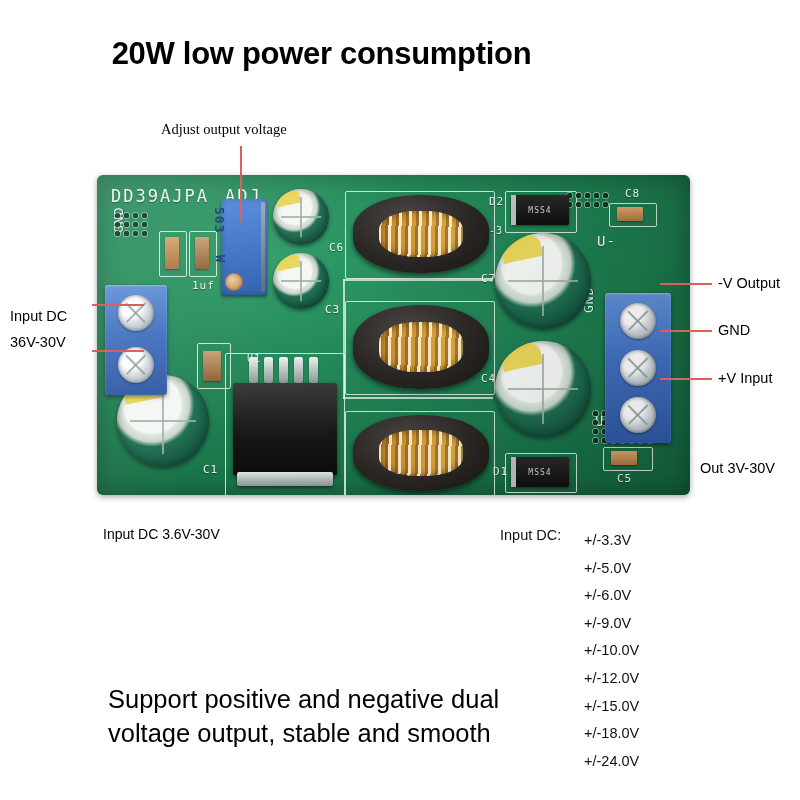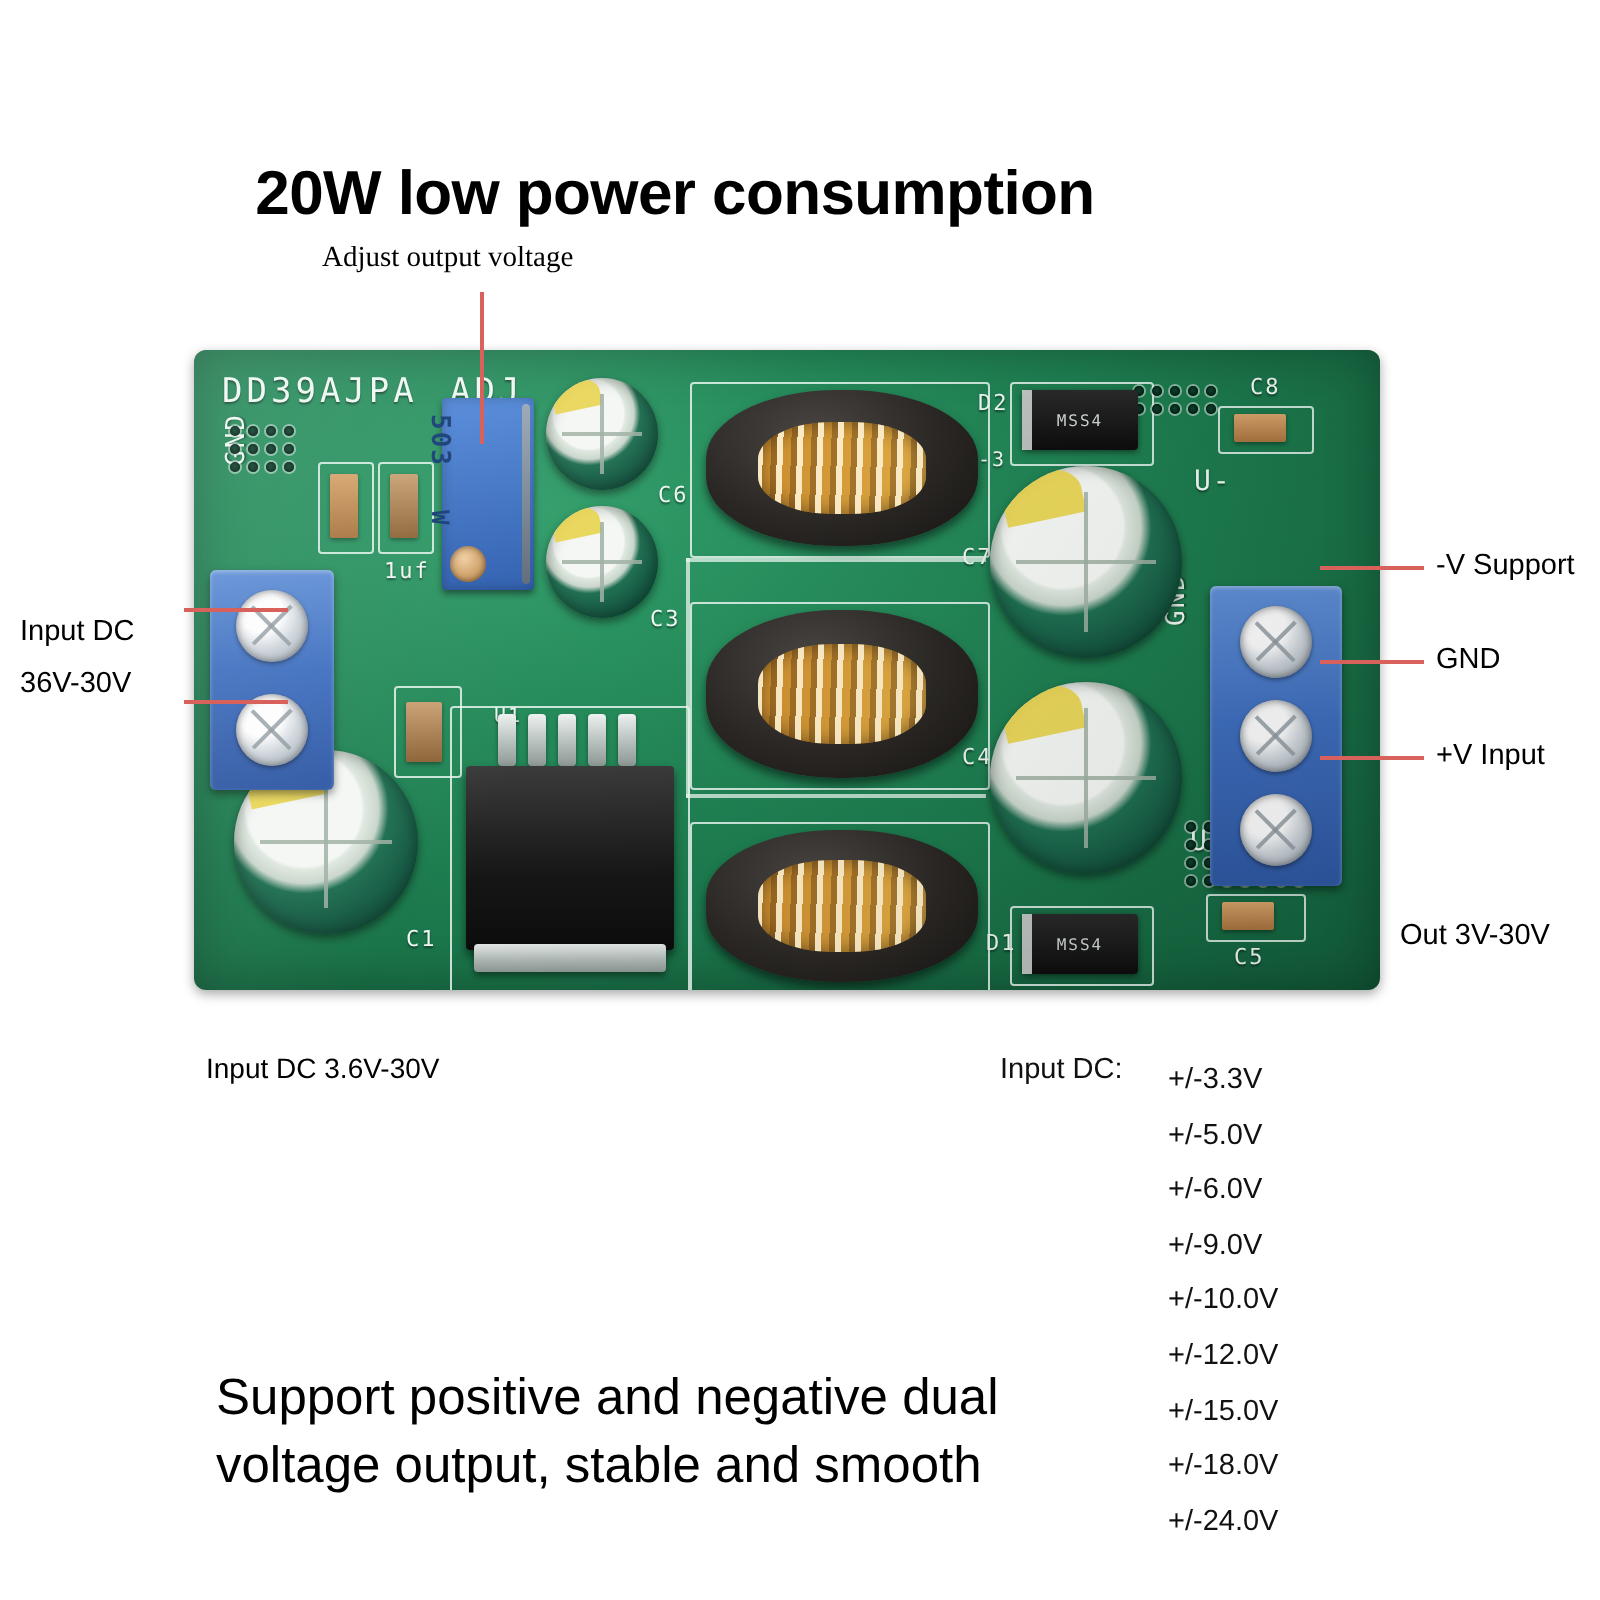--- a/index.html
+++ b/index.html
@@ -5,22 +5,22 @@
   html,body{margin:0;padding:0;}
   body{
     width:800px;height:800px;background:#ffffff;
     font-family:"Liberation Sans", sans-serif;
     color:#111;overflow:hidden;position:relative;
   }
   #stage{position:absolute;left:0;top:0;width:800px;height:800px;}
 
   
   .title{
-    position:absolute;left:16px;top:36px;width:643px;text-align:center;
-    font-size:31px;font-weight:700;letter-spacing:-0.3px;color:#000;margin-top:43px;
+    position:absolute;left:0;top:36px;width:643px;text-align:center;
+    font-size:31px;font-weight:700;letter-spacing:-0.3px;color:#000;
   }
   .callout{position:absolute;font-size:14.5px;color:#000;white-space:nowrap;}
   .tagline{
     position:absolute;left:108px;top:683px;width:430px;
     font-size:25.5px;line-height:1.32;color:#000;
   }
   .footnote{position:absolute;font-size:14px;color:#000;white-space:nowrap;}
 
   
   .lead{position:absolute;background:#d9615c;}
@@ -327,21 +327,21 @@
   <div class="lead v" style="left:240px;top:146px;height:76px;"></div>
   <div class="lead h" style="left:92px;top:304px;width:52px;"></div>
   <div class="lead h" style="left:92px;top:350px;width:52px;"></div>
   <div class="lead h" style="left:660px;top:283px;width:52px;"></div>
   <div class="lead h" style="left:660px;top:330px;width:52px;"></div>
   <div class="lead h" style="left:660px;top:378px;width:52px;"></div>
 
   <div class="callout" style="left:161px;top:121px;font-family:Liberation Serif, serif;">Adjust output voltage</div>
   <div class="callout" style="left:10px;top:308px;">Input DC</div>
   <div class="callout" style="left:10px;top:334px;">36V-30V</div>
-  <div class="callout" style="left:718px;top:275px;">-V Support</div>
+  <div class="callout" style="left:718px;top:275px;">-V Output</div>
   <div class="callout" style="left:718px;top:322px;">GND</div>
   <div class="callout" style="left:718px;top:370px;">+V Input</div>
   <div class="callout" style="left:700px;top:460px;text-align:right;">Out 3V-30V</div>
 
   <div class="footnote" style="left:103px;top:526px;">Input DC 3.6V-30V</div>
   <div class="outlabel">Input DC:</div>
 
   <div class="vlist">
     <div>+/-3.3V</div>
     <div>+/-5.0V</div>

